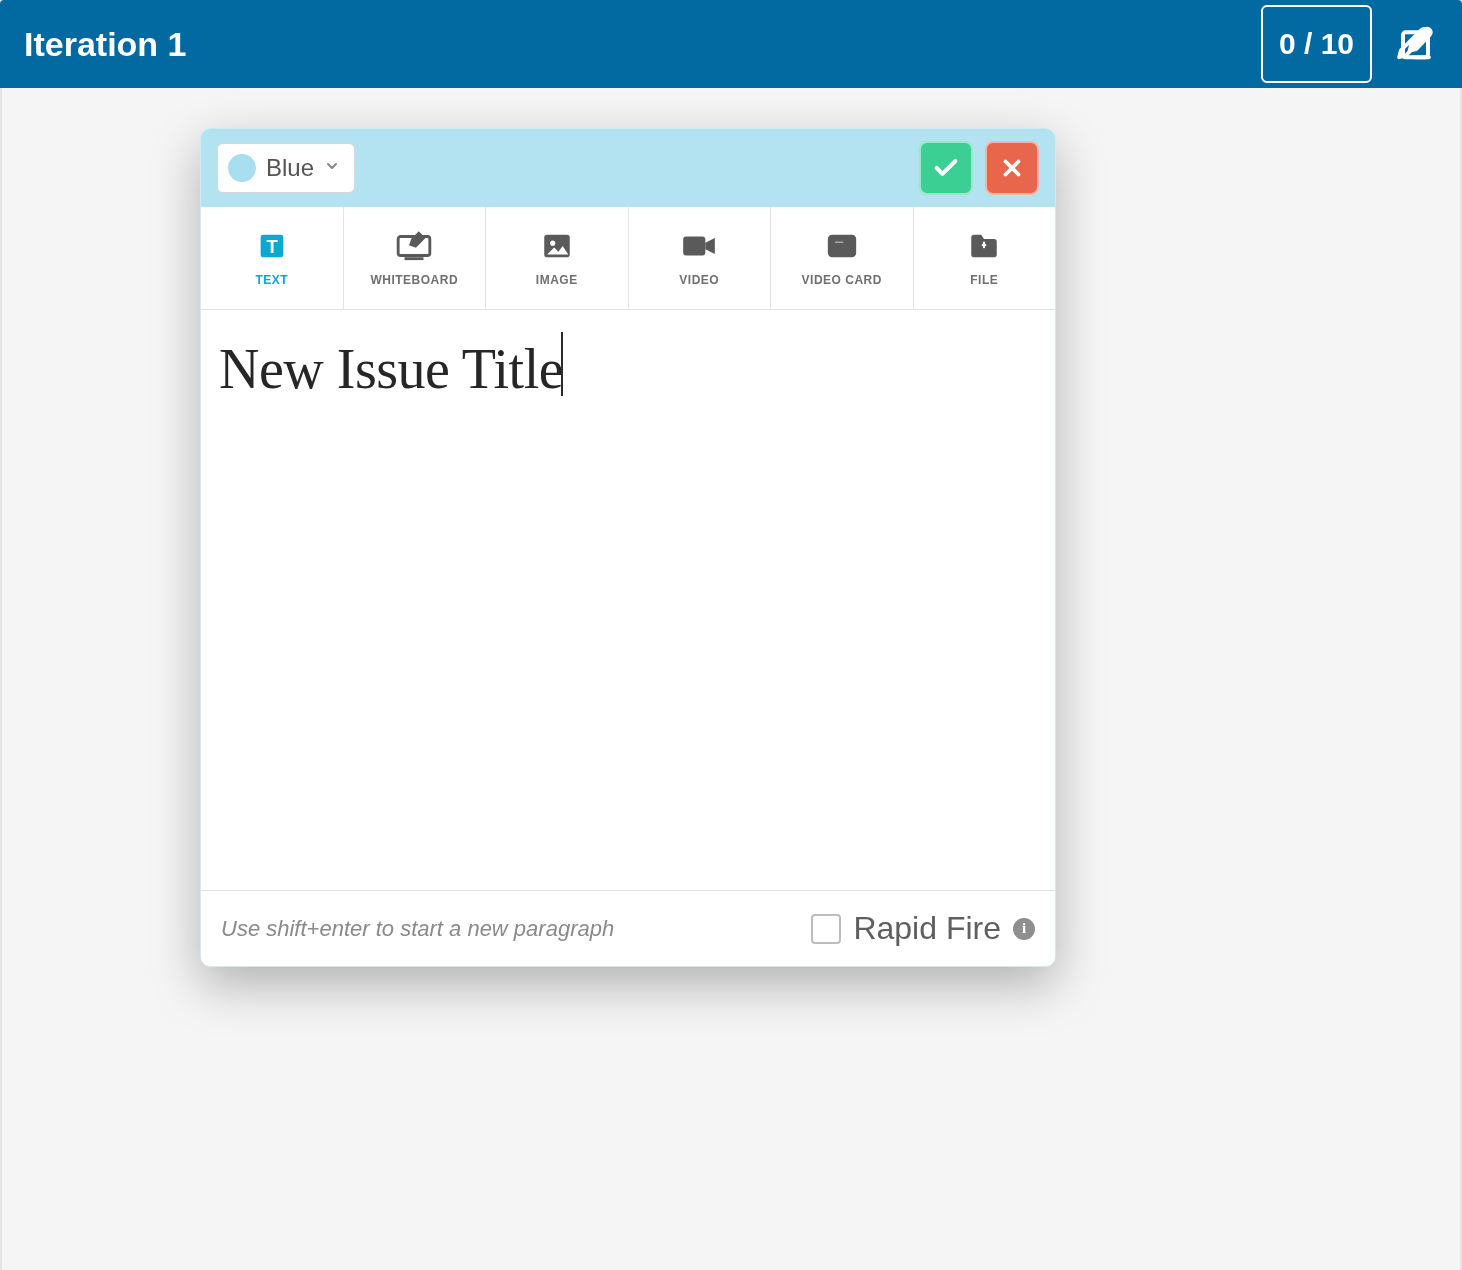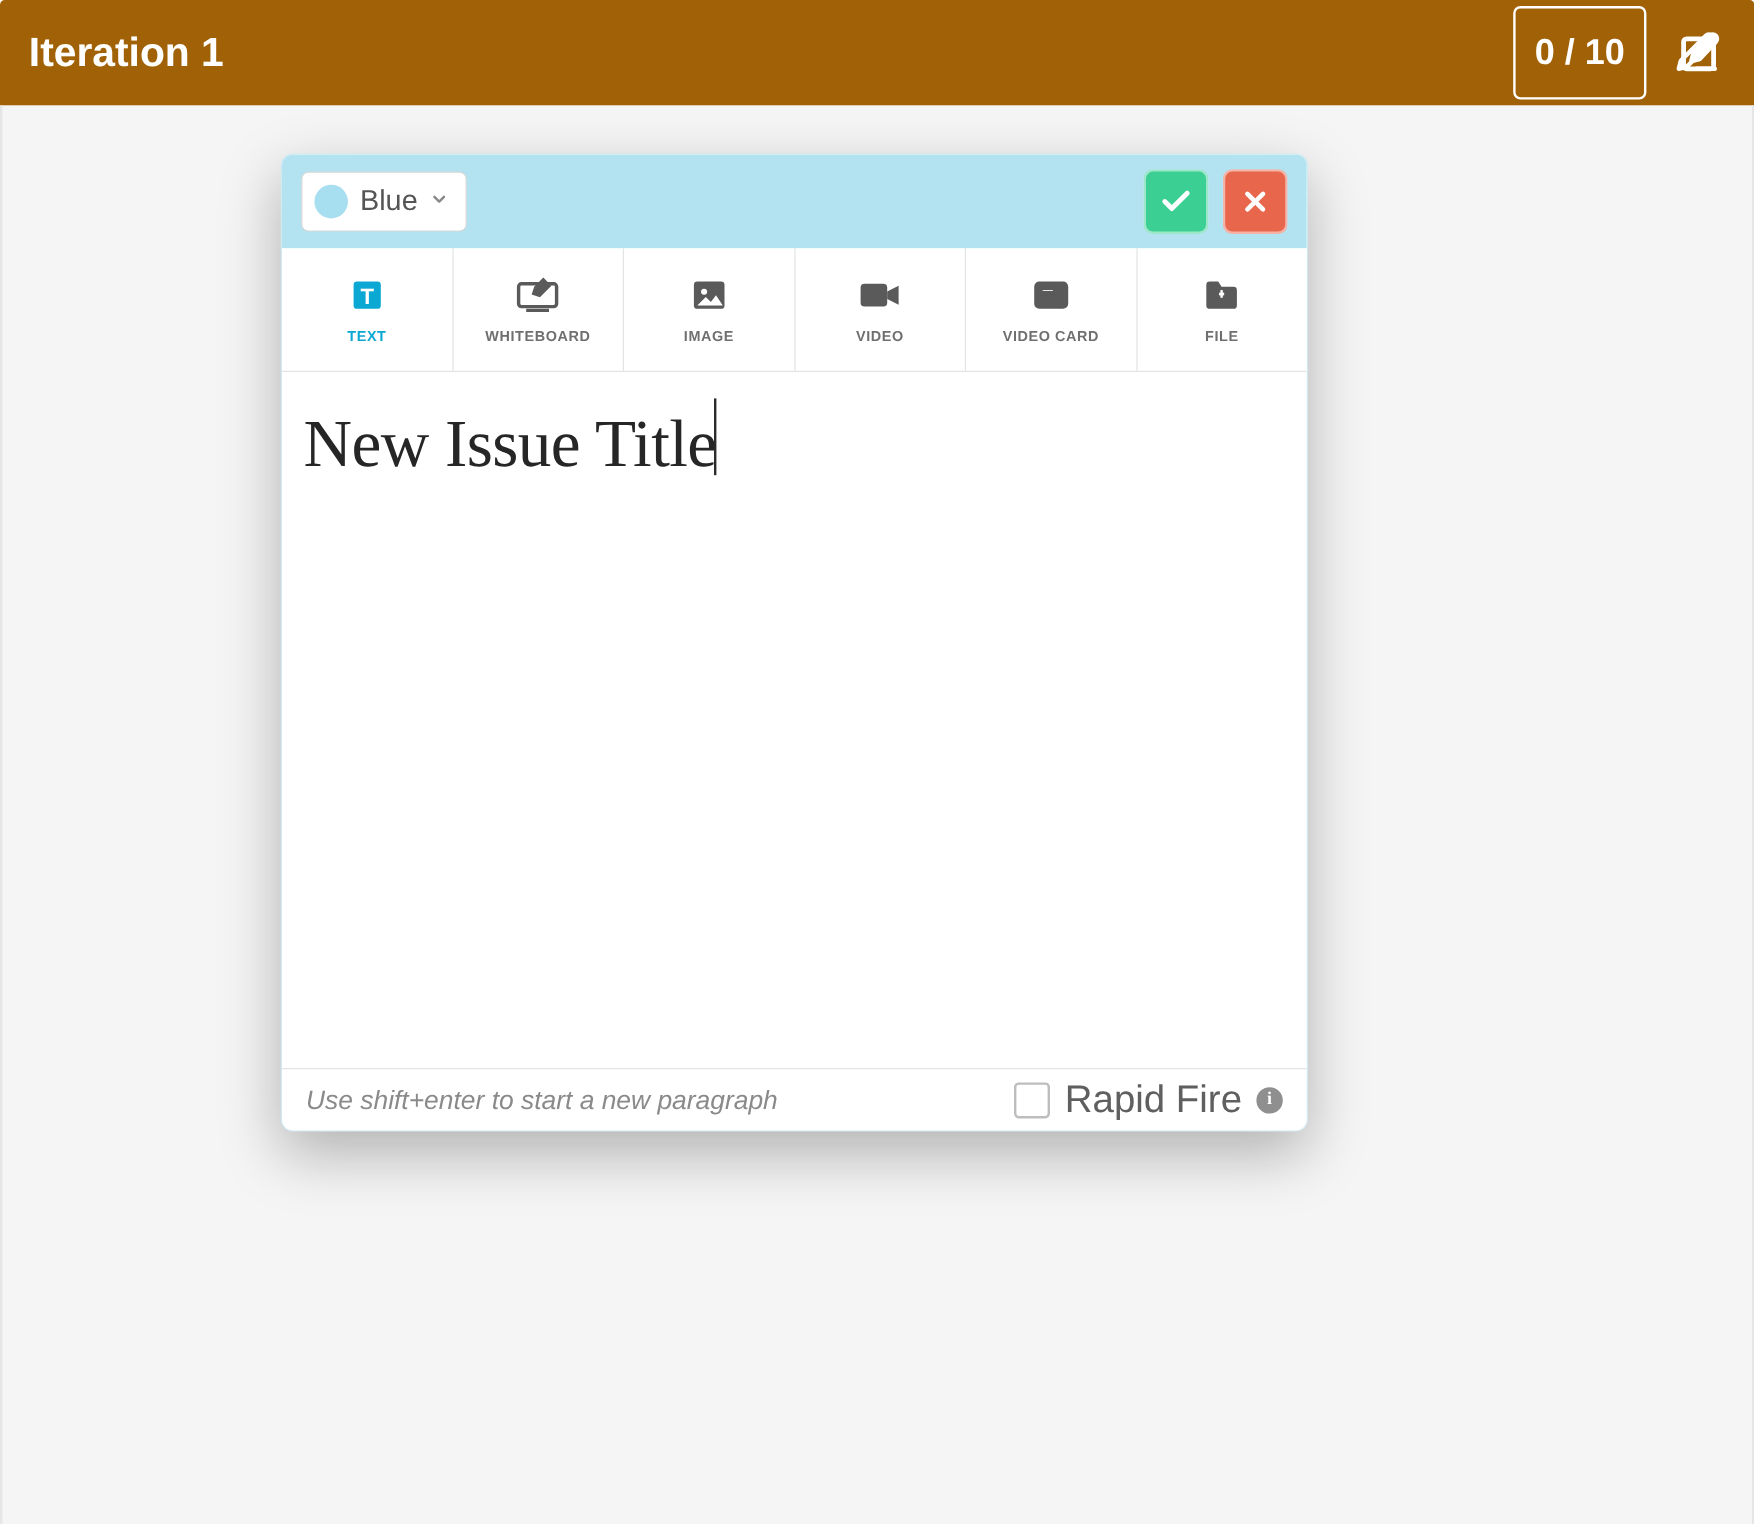--- a/index.html
+++ b/index.html
@@ -14,21 +14,21 @@
   .columns {
     display: flex;
     width: 100%;
     gap: 12px;
   }
   .column {
     flex: 1;
     position: relative;
   }
   .column-header {
-    background: #a16207;
+    background: #0369a1;
     color: #fff;
     height: 88px;
     display: flex;
     align-items: center;
     justify-content: space-between;
     padding: 0 24px;
     border-radius: 4px 4px 0 0;
   }
   .column-header .title {
     font-size: 34px;
@@ -67,21 +67,20 @@
     position: absolute;
     left: 200px;
     top: 128px;
     width: 856px;
     background: #fff;
     border-radius: 10px;
     box-shadow: 0 18px 50px rgba(0,0,0,0.28);
     border: 1px solid #cfeaf2;
     overflow: hidden;
     z-index: 10;
-    margin-left: 34px;
   }
   .card-top {
     background: #b3e3f0;
     height: 78px;
     display: flex;
     align-items: center;
     justify-content: space-between;
     padding: 0 16px;
   }
   .color-select {
@@ -170,21 +169,21 @@
     display: inline-block;
     width: 2px;
     height: 64px;
     background: #2b2b2b;
     vertical-align: -8px;
     margin-left: -2px;
   }
 
   .card-footer {
     border-top: 1px solid #e3e3e3;
-    height: 52px;
+    height: 76px;
     display: flex;
     align-items: center;
     justify-content: space-between;
     padding: 0 20px;
   }
   .hint {
     font-style: italic;
     color: #8a8a8a;
     font-size: 22px;
   }

